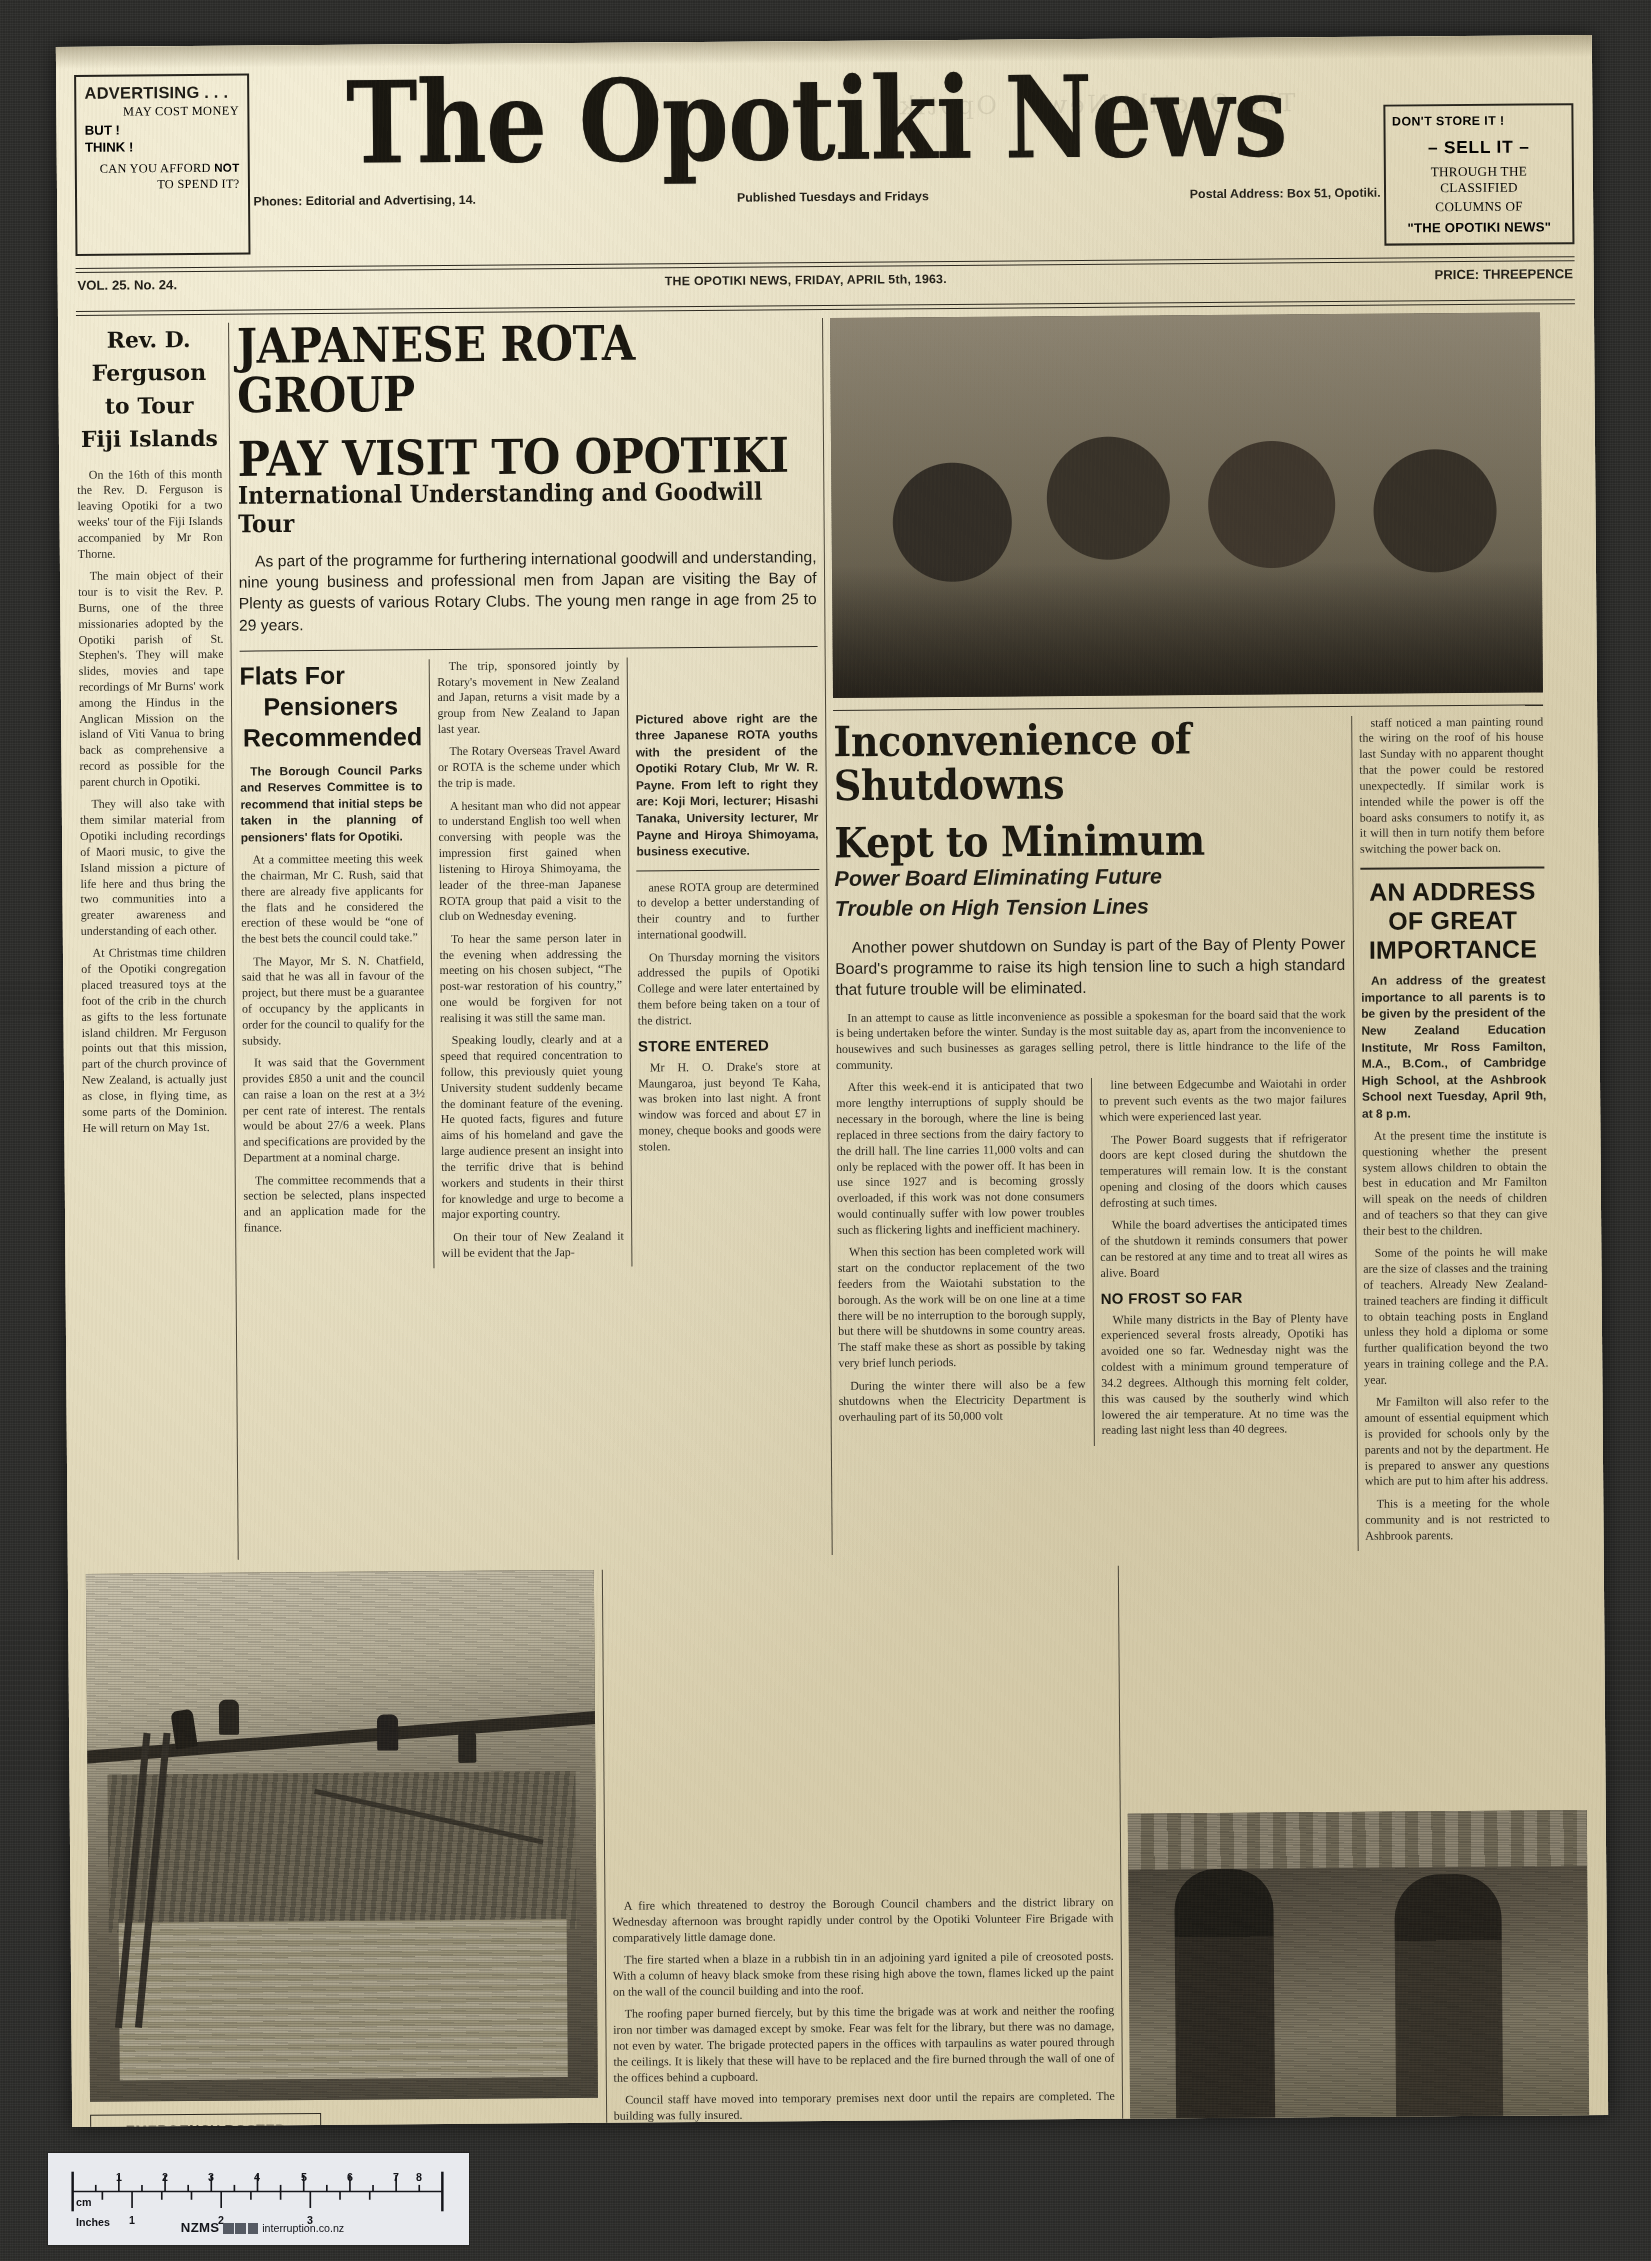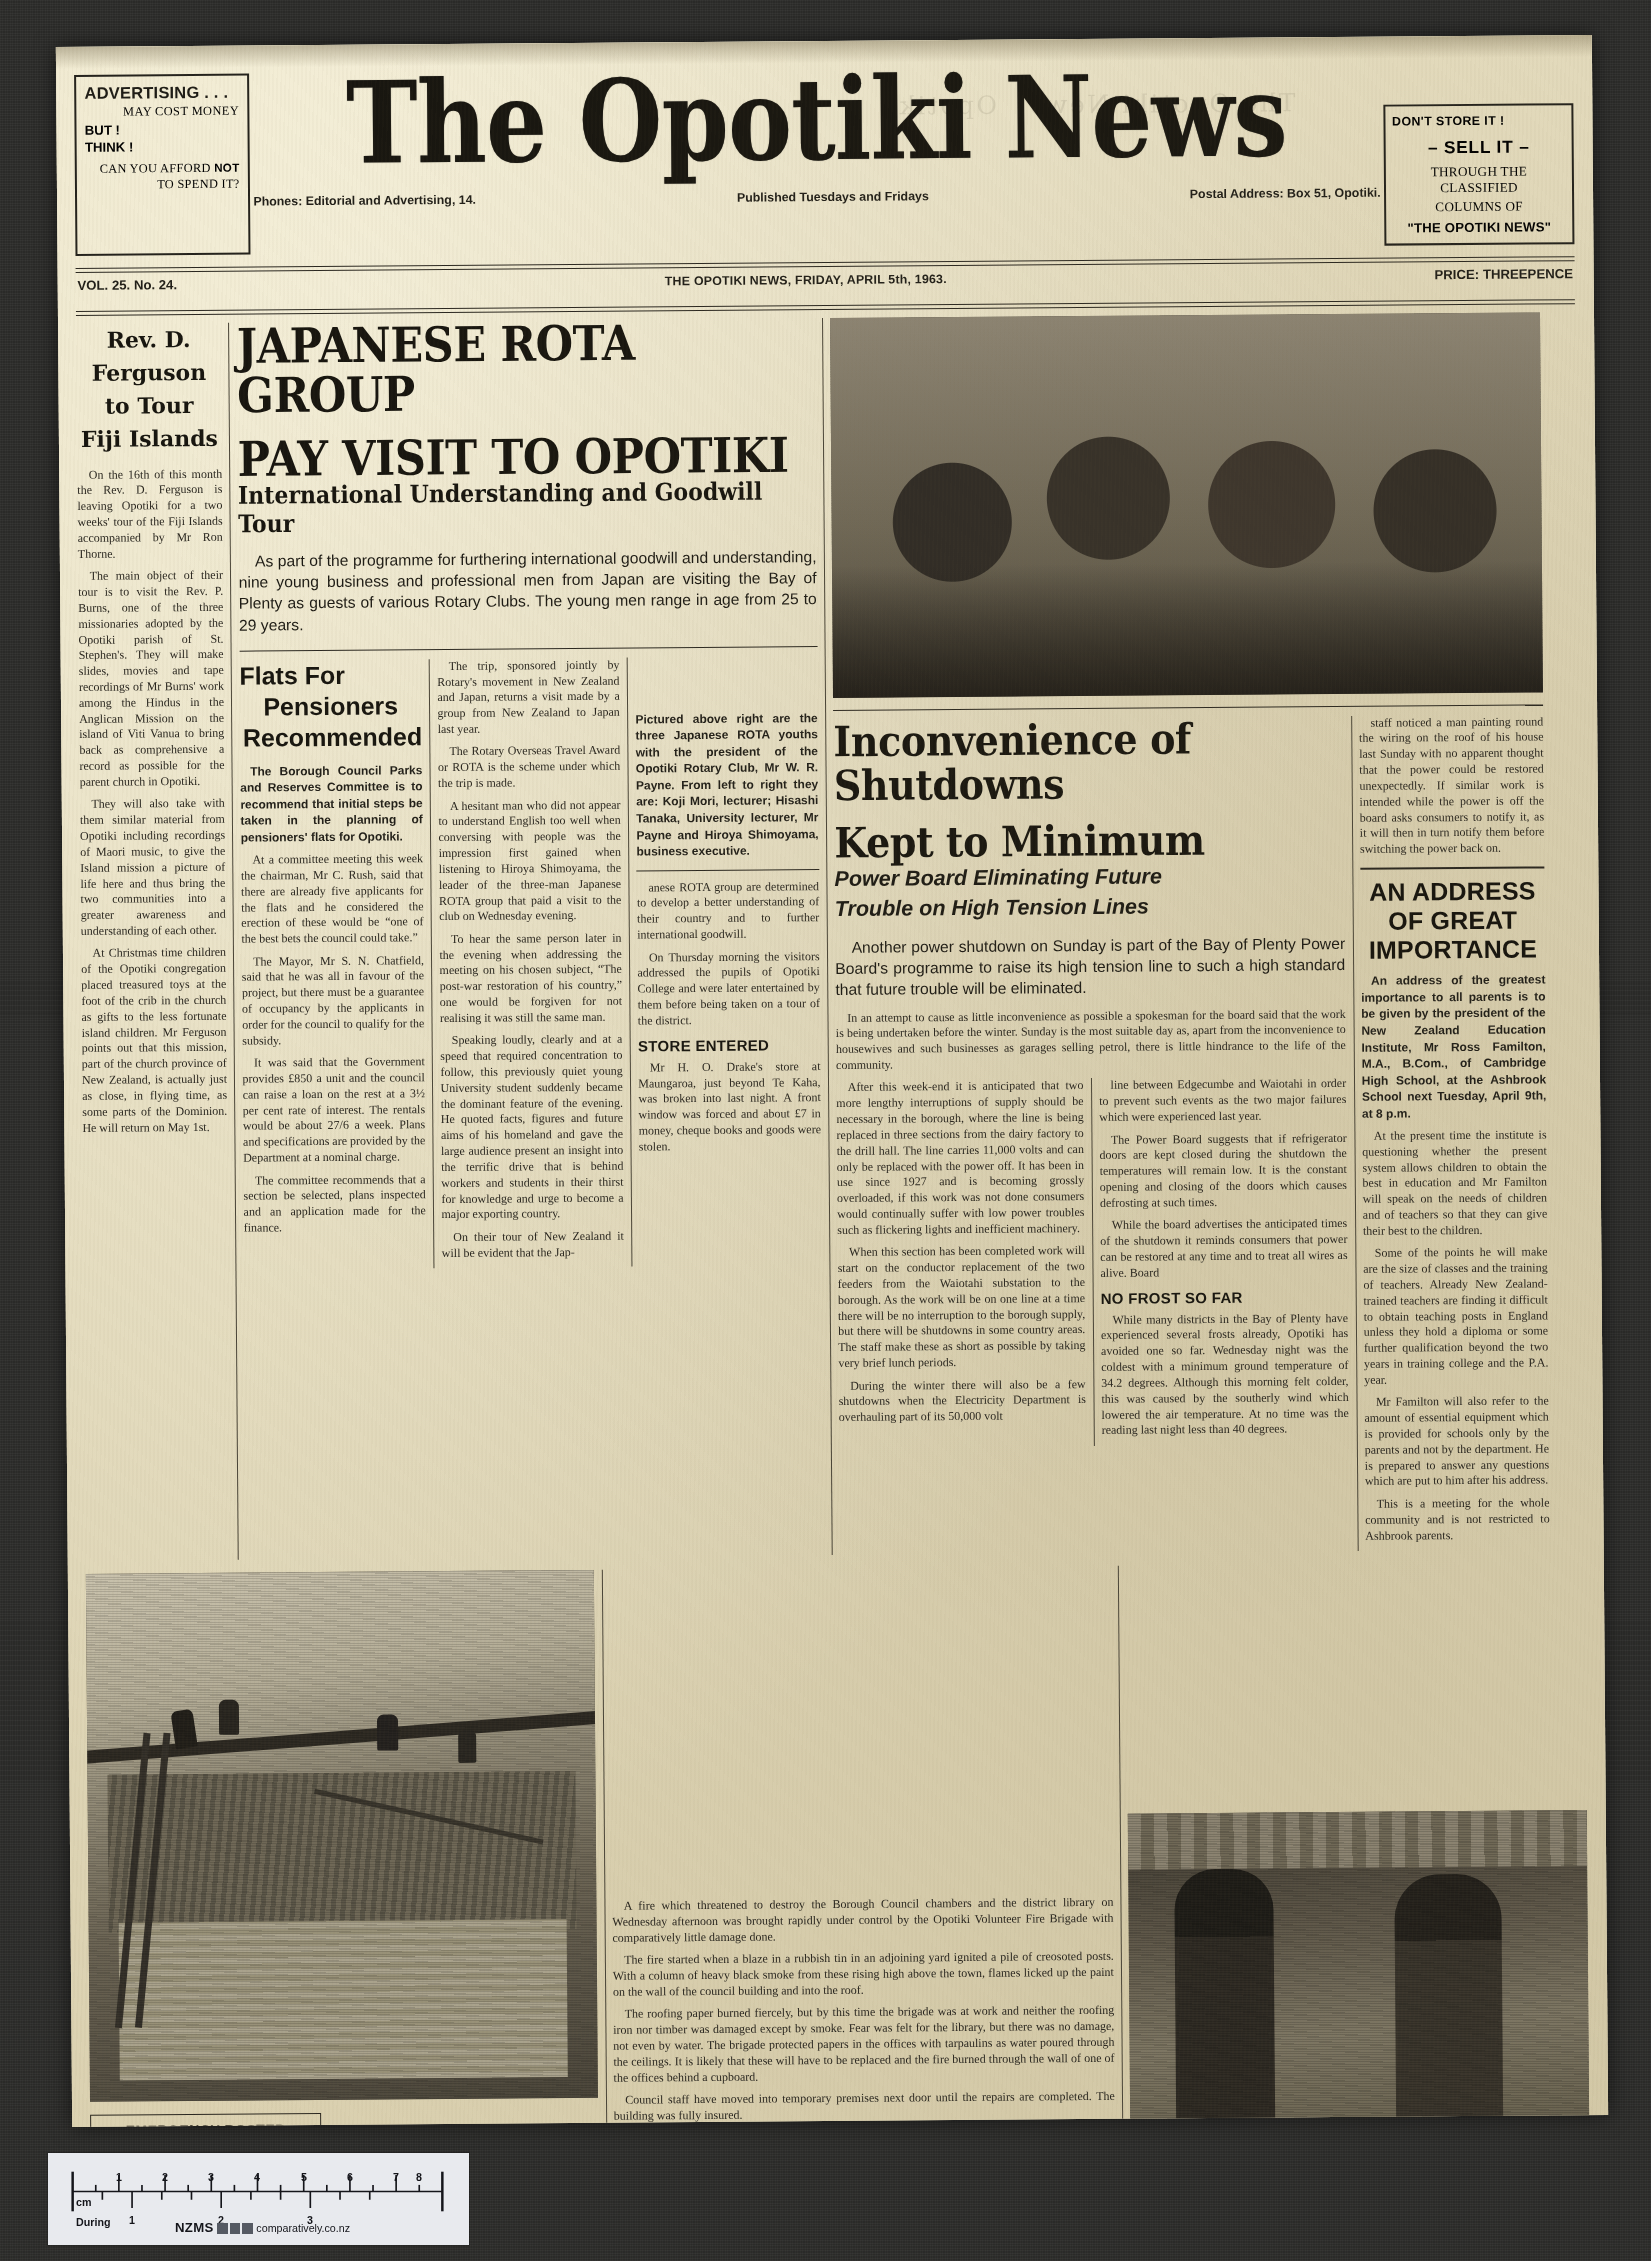--- a/index.html
+++ b/index.html
@@ -466,35 +466,35 @@
         <line x1="146" y1="26" x2="146" y2="36"></line>
       <line x1="182" y1="26" x2="182" y2="46"></line>
         <line x1="218" y1="26" x2="218" y2="36"></line>
       <line x1="254" y1="26" x2="254" y2="36"></line>
         <line x1="290" y1="26" x2="290" y2="46"></line>
       <line x1="326" y1="26" x2="326" y2="36"></line>
         <line x1="362" y1="26" x2="362" y2="36"></line>
     </g>
   </svg>
   <div class="rlabel" style="left:28px;top:43px;">cm</div>
-  <div class="rlabel" style="left:28px;top:63px;">During</div>
+  <div class="rlabel" style="left:28px;top:63px;">Inches</div>
   <div id="cmticks">
       <div class="rlabel" style="left: 68px; top: 18px;">1</div>
       <div class="rlabel" style="left: 114px; top: 18px;">2</div>
       <div class="rlabel" style="left: 160px; top: 18px;">3</div>
       <div class="rlabel" style="left: 206px; top: 18px;">4</div>
       <div class="rlabel" style="left: 253px; top: 18px;">5</div>
       <div class="rlabel" style="left: 299px; top: 18px;">6</div>
       <div class="rlabel" style="left: 345px; top: 18px;">7</div>
       <div class="rlabel" style="left: 368px; top: 18px;">8</div>
     </div>
   <div id="inticks">
       <div class="rlabel" style="left: 81px; top: 61px;">1</div>
       <div class="rlabel" style="left: 170px; top: 61px;">2</div>
       <div class="rlabel" style="left: 259px; top: 61px;">3</div>
     </div>
   <div class="nzms">
     <b>NZMS</b>
     <span class="sq"></span><span class="sq"></span><span class="sq"></span>
-    <span>comparatively.co.nz</span>
+    <span>interruption.co.nz</span>
   </div>
 </div>
 
 
 </body></html>

